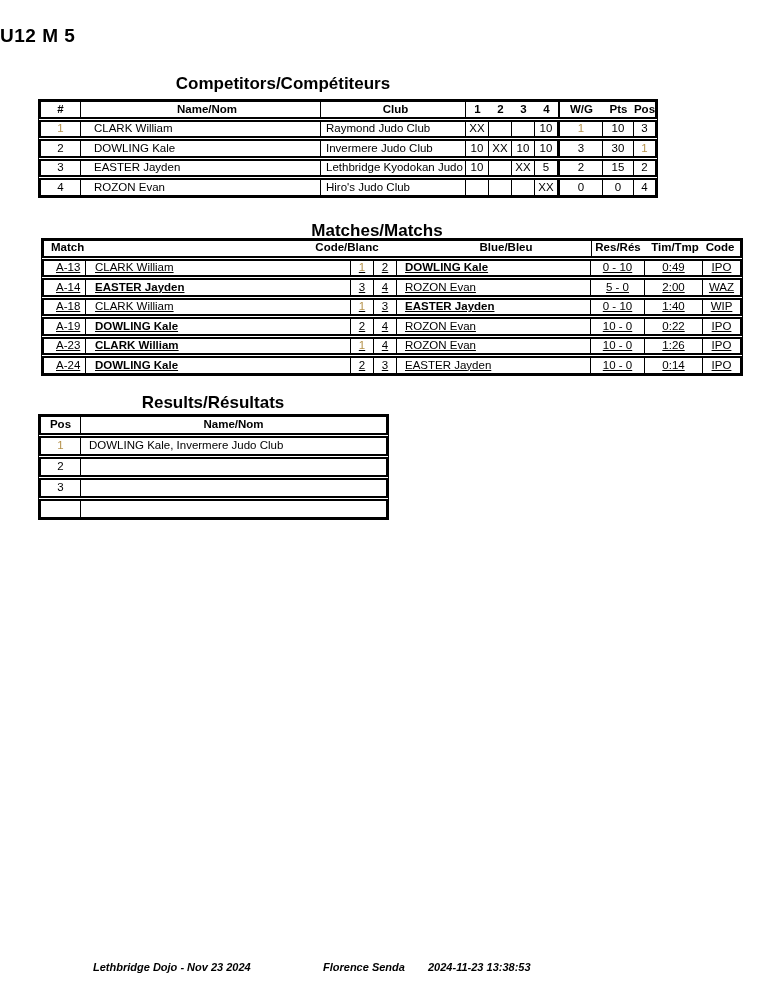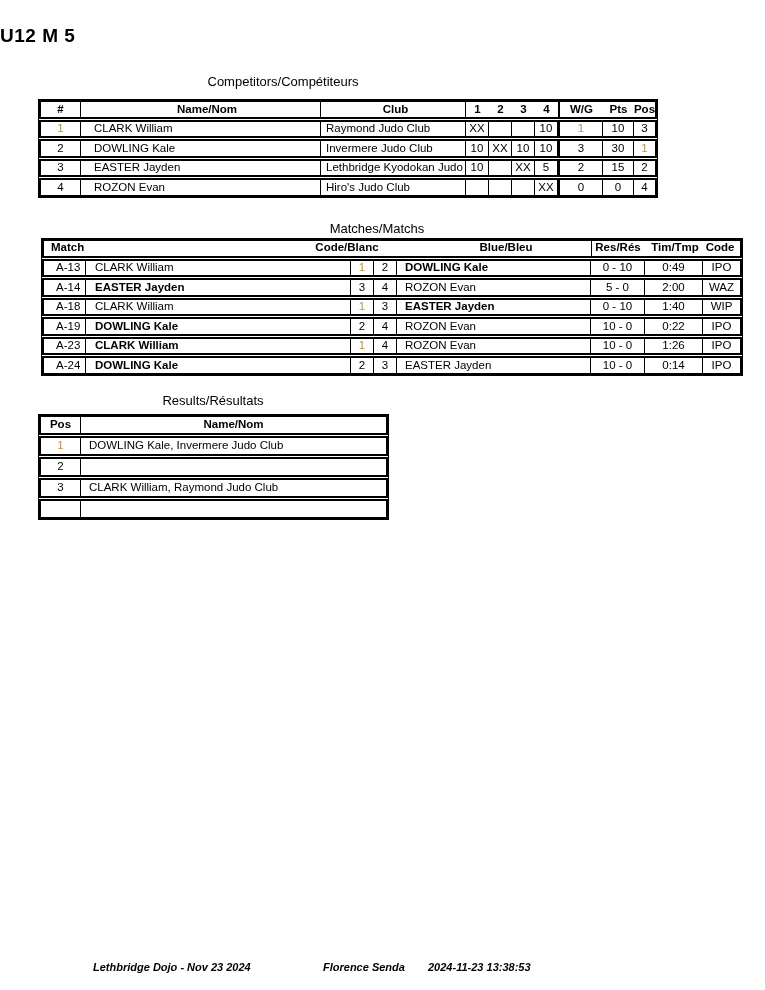--- a/index.html
+++ b/index.html
@@ -6,29 +6,29 @@
   body{
     width:765px;height:990px;background:#ffffff;position:relative;
     font-family:"Liberation Sans","DejaVu Sans",sans-serif;color:#000;
     font-size:11.5px;line-height:1;overflow:hidden;
   }
   .page-title{
     position:absolute;top:26px;left:0;width:765px;
     font-size:19px;font-weight:bold;letter-spacing:0.5px;
   }
   .section-heading{
-    position:absolute;text-align:center;font-size:13px;font-weight:normal;
+    position:absolute;text-align:center;font-size:17px;font-weight:bold;
   }
   #comp-heading{top:75px;left:38px;width:490px;}
   #match-heading{top:222px;left:41px;width:672px;}
   #res-heading{top:394px;left:38px;width:350px;}
 
   .tbl{position:absolute;border:1px solid #000;background:#fff;}
   #comp-table{left:38px;top:99px;}
-  #match-table{left:41px;top:238px;}
+  #match-table{left:41px;top:238px;text-decoration:underline;}
   #res-table{left:38px;top:414px;}
 
   .row{display:flex;border:2px solid #000;margin-top:1px;background:#fff;box-sizing:content-box;}
   .row:first-child{margin-top:0;}
   .comp .row{height:14.6px;padding:0;align-items:stretch;}
   .match .row{height:14.5px;}
   .res .row{height:16px;}
 
   .c{
     display:flex;align-items:center;justify-content:center;
@@ -237,21 +237,20 @@
   </div>
   <div class="row">
     <div class="c r-pos goldable" style="color: rgb(181, 146, 76);">1</div>
     <div class="c r-name left last">DOWLING Kale, Invermere Judo Club</div>
   </div>
   <div class="row">
     <div class="c r-pos goldable">2</div>
   </div>
   <div class="row">
     <div class="c r-pos goldable">3</div>
-    <div class="c r-name left last">CLARK William, Raymond Judo Club</div>
   </div>
   <div class="row">
     <div class="c r-pos goldable"></div>
     <div class="c r-name left last"></div>
   </div>
 </div>
 
 <div class="footer">
   <span id="footer-venue">Lethbridge Dojo - Nov 23 2024</span>
   <span id="footer-operator">Florence Senda</span>

